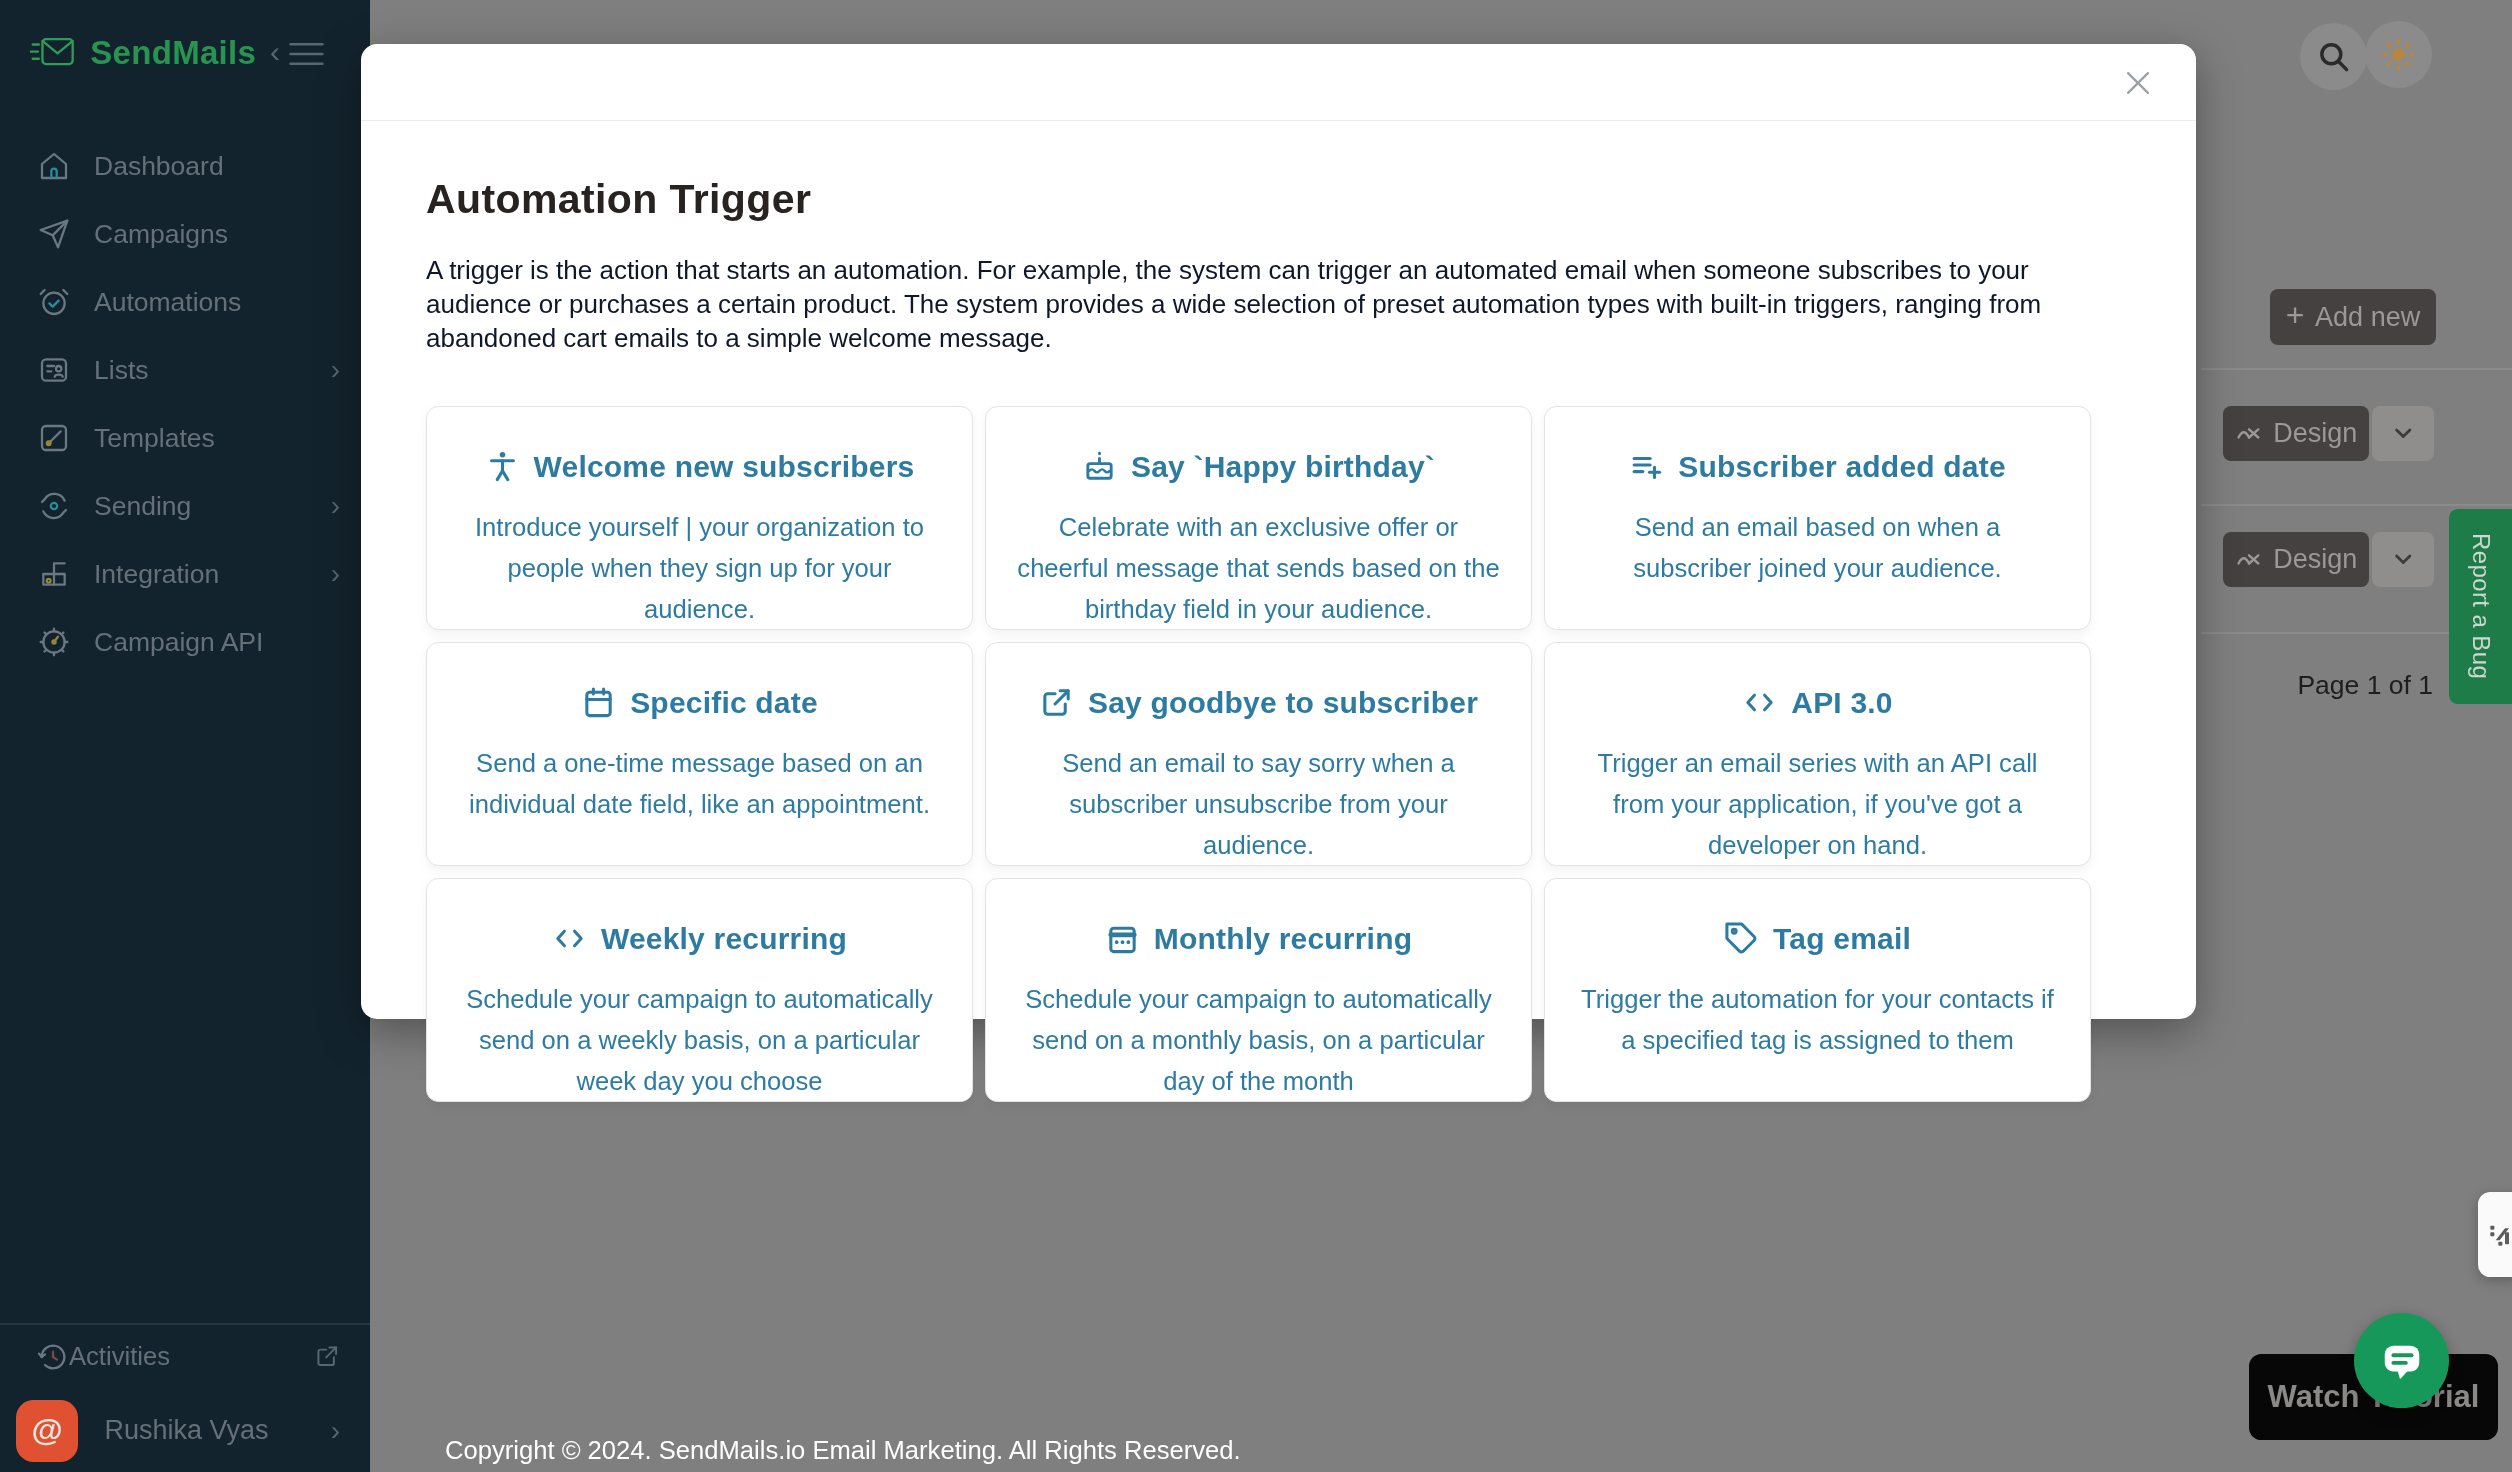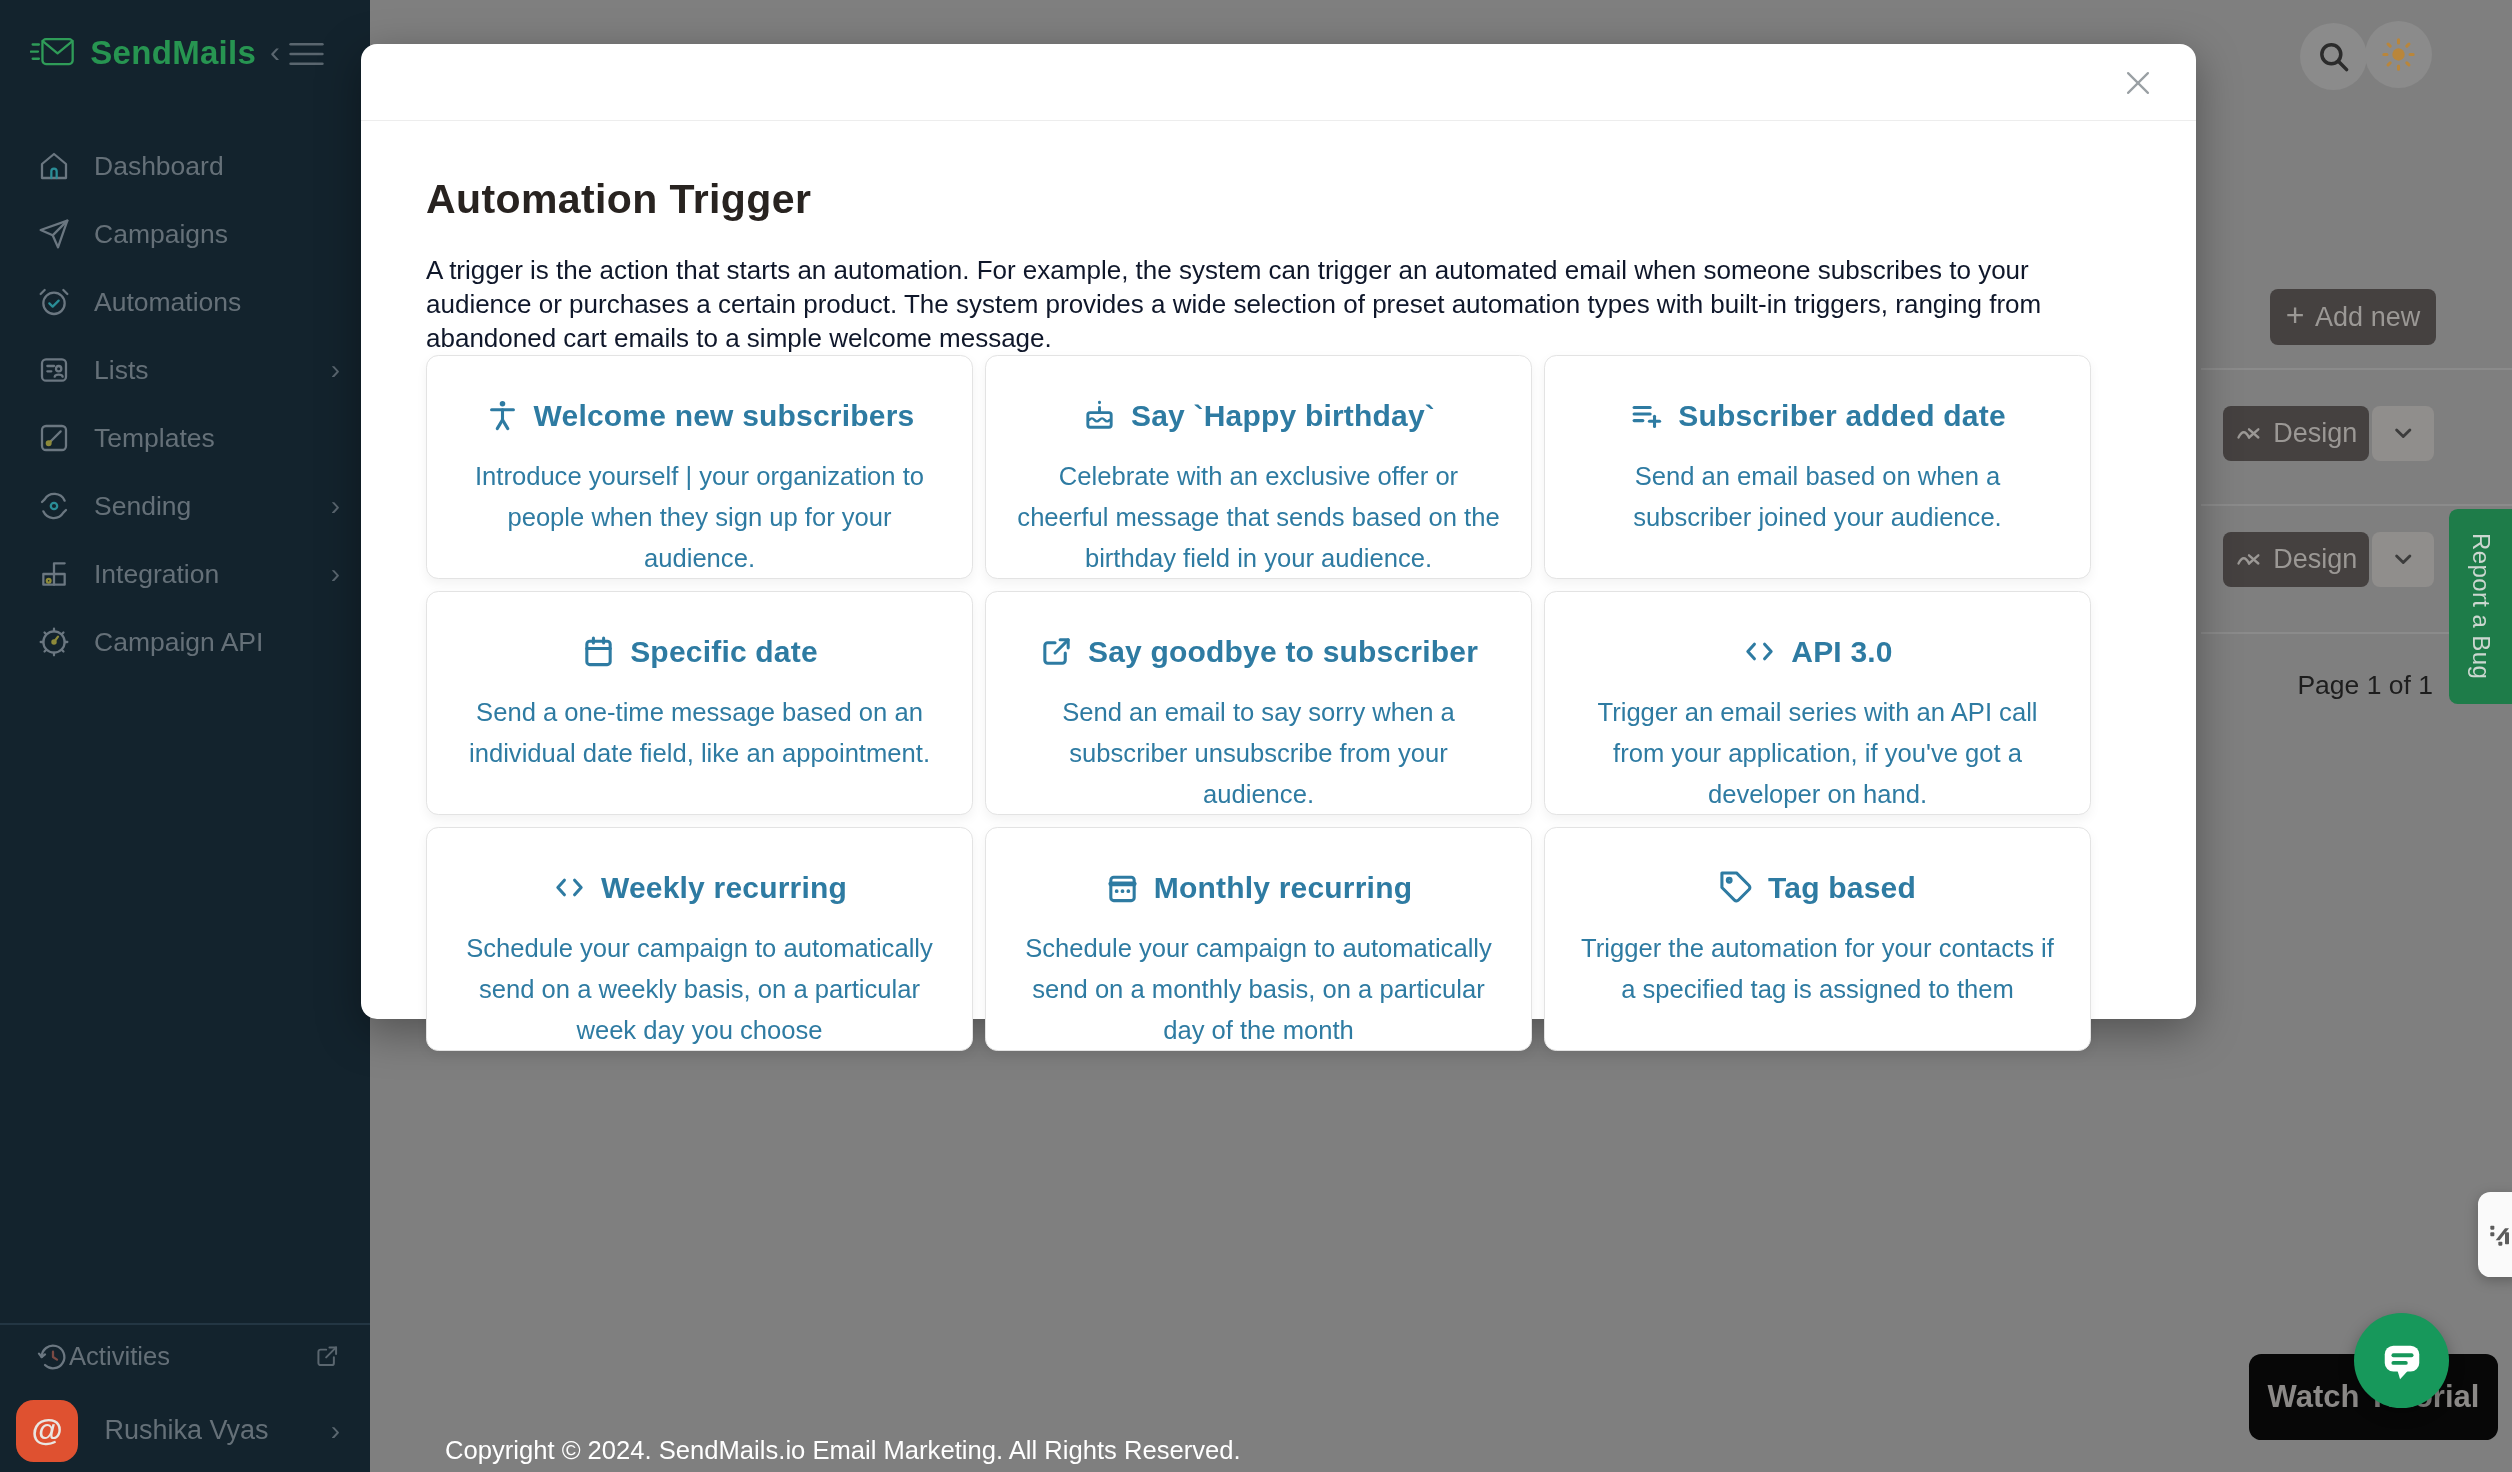--- a/index.html
+++ b/index.html
@@ -50,21 +50,21 @@
   .chat-btn{position:absolute;left:2354px;top:1313px;width:95px;height:95px;border-radius:50%;background:#17985b;box-shadow:0 5.3px 16px rgba(0,0,0,.30);display:flex;align-items:center;justify-content:center;z-index:30;}
   .footer-copy{position:absolute;left:445px;top:1436px;font-size:25.6px;color:#ffffff;}
 
   
   .modal{position:absolute;left:361px;top:44px;width:1835px;height:975px;background:#ffffff;border-radius:16px;box-shadow:0 12.3px 44px rgba(0,0,0,.35);z-index:20;box-sizing:border-box;}
   .modal-header{height:76px;border-bottom:1.8px solid #ededed;position:relative;}
   .modal-close{position:absolute;right:39px;top:19.4px;width:39px;height:39px;display:flex;align-items:center;justify-content:center;color:#9aa0a4;cursor:pointer;}
   .modal-body{padding:0 65px;}
   .modal-title{margin-top:55px;font-size:41px;font-weight:600;color:#282320;letter-spacing:0.4px;}
   .modal-desc{margin-top:30px;font-size:26px;line-height:34px;color:#0f172a;max-width:1711px;}
-  .cards{display:grid;grid-template-columns:repeat(3,547px);grid-auto-rows:224px;column-gap:29px;row-gap:35px;gap:12px;}
+  .cards{margin-top:51px;display:grid;grid-template-columns:repeat(3,547px);grid-auto-rows:224px;column-gap:29px;row-gap:35px;gap:12px;}
   .card{background:#fff;border:1.8px solid #e3e3e3;border-radius:12.3px;box-shadow:0 4.4px 10.6px rgba(0,0,0,.05);display:flex;flex-direction:column;align-items:center;box-sizing:border-box;cursor:pointer;}
   .card-title-row{margin-top:42px;display:flex;align-items:center;gap:14px;color:#2e7ba2;}
   .card-title{font-size:30px;font-weight:700;letter-spacing:0.2px;}
   .card-body{margin-top:23px;padding:0 30px;font-size:25.6px;line-height:41px;color:#2e7ba2;text-align:center;}
   svg{display:block;}
 </style>
 </head>
 <body>
 
 <div class="page">
@@ -401,21 +401,21 @@
           </div>
           <div class="card-body">Schedule your campaign to automatically send on a monthly basis, on a particular day of the month</div>
         </div>
 
         <div class="card">
           <div class="card-title-row">
             <svg width="35" height="35" viewBox="0 0 24 24" fill="none" stroke="currentColor" stroke-width="2.1" stroke-linecap="round" stroke-linejoin="round">
               <path d="M20.6 13.4 13.4 20.6a2 2 0 0 1-2.8 0L2 12V2h10l8.6 8.6a2 2 0 0 1 0 2.8z"></path>
                 <circle cx="7" cy="7" r="1.3"></circle>
             </svg>
-            <span class="card-title">Tag based</span>
+            <span class="card-title">Tag email</span>
           </div>
           <div class="card-body">Trigger the automation for your contacts if a specified tag is assigned to them</div>
         </div>
 
       </div>
     </div>
   </div>
 
 </div>
 

